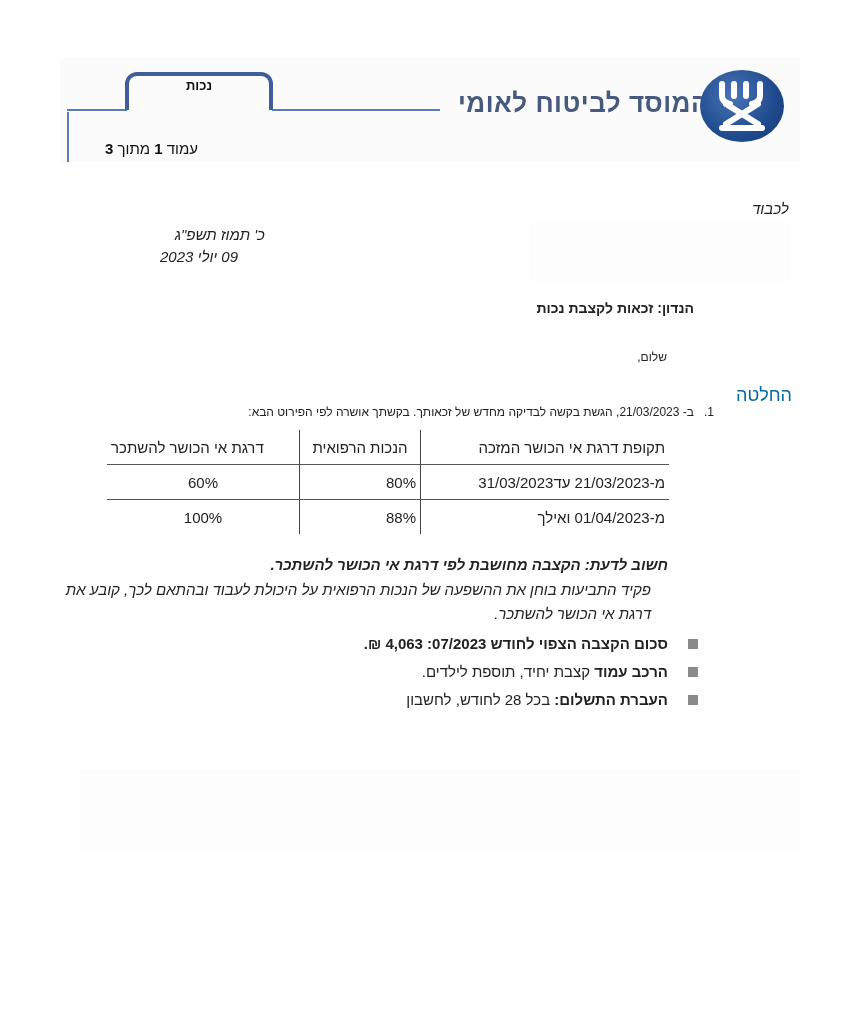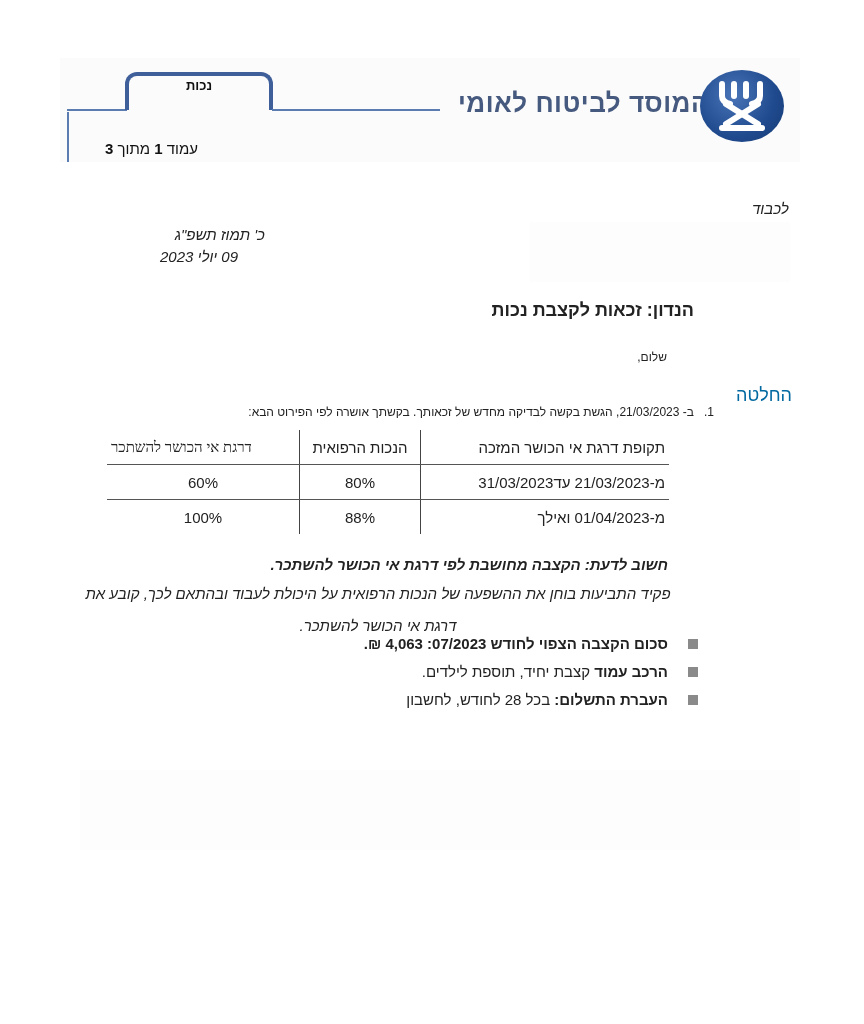--- a/index.html
+++ b/index.html
@@ -30,42 +30,42 @@
 
     .t15 { font-size: 15px; font-style: italic; }
     .t16 { font-size: 12px; }
     .b { font-weight: bold; }
 
     .recipient-label { left: 752px; top: 200px; }
     .redacted { position: absolute; background: #fdfdfd; }
     .hebrew-date { left: 160px; top: 226px; text-align: right; width: 105px; }
     .greg-date { left: 160px; top: 248px; text-align: left; width: 105px; }
 
-    .subject { right: 170px; top: 300px; font-size: 18px; font-weight: bold; }
+    .subject { right: 170px; top: 300px; font-size: 14px; font-weight: bold; }
     .greeting { right: 197px; top: 350px; }
 
     .section-label { right: 72px; top: 385px; font-size: 18px; font-weight: normal; color: #0369a1; }
     .para1 { right: 150px; top: 384px; width: 620px; text-align: right; line-height: 25px; margin-top: 16px; }
 
     table.rights {
       position: absolute; left: 107px; top: 430px; width: 562px; border-collapse: collapse; direction: rtl;
       font-size: 15px;
     }
     table.rights th, table.rights td { padding: 0 4px; height: 34px; }
     table.rights th { font-weight: normal; text-align: right; border-bottom: 1.5px solid #555; }
     table.rights td { border-bottom: 1.5px solid #555; }
     table.rights tr:last-child td { border-bottom: none; }
     table.rights .c1 { width: 240px; text-align: right; }
-    table.rights .c2 { width: 112px; text-align: center; border-left: 1.5px solid #444; border-right: 1.5px solid #444; }
+    table.rights .c2 { width: 112px; text-align: right; border-left: 1.5px solid #444; border-right: 1.5px solid #444; }
     table.rights .c3 { text-align: center; }
     table.rights th.c2 { text-align: center; }
-    table.rights th.c3 { text-align: left; font-family: Liberation Serif, serif; }
+    table.rights th.c3 { text-align: left; }
 
     .note-title { right: 196px; top: 556px; }
-    .note-body { right: 186px; top: 578px; width: 600px; text-align: center; line-height: 32px; }
+    .note-body { right: 213px; top: 578px; width: 600px; text-align: right; line-height: 24px; }
 
     ul.details { position: absolute; right: 196px; top: 632px; width: 420px; margin: 0; padding: 0; list-style: none; direction: rtl; }
     ul.details li { position: relative; padding-right: 0; line-height: 24px; font-size: 15px; }
     .bullet { position: absolute; right: -30px; top: 7px; width: 10px; height: 10px; background: #8a8a8a; }
     .sub-line { display: block; }
   </style>
 </head>
 <body>
 
 <div class="header-band"></div>

